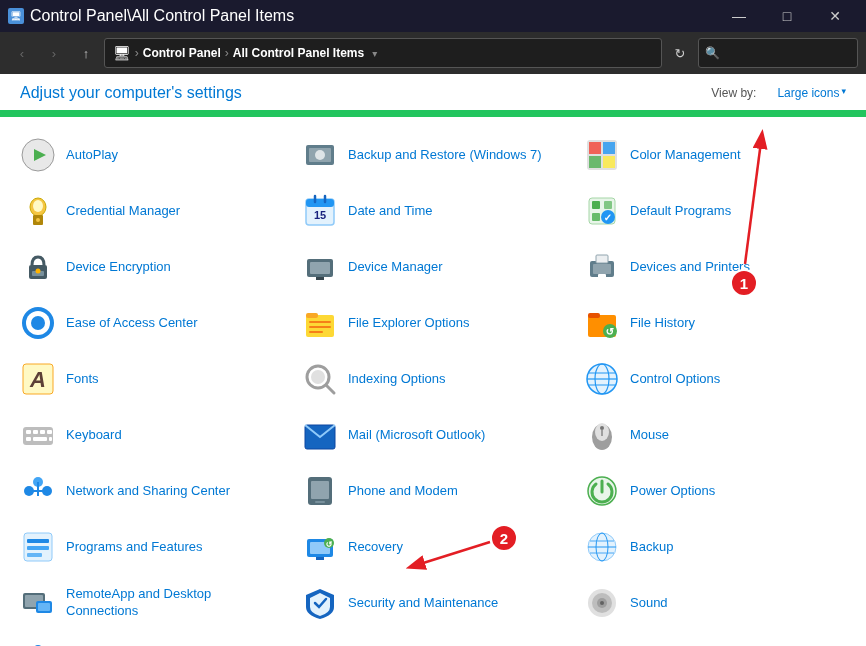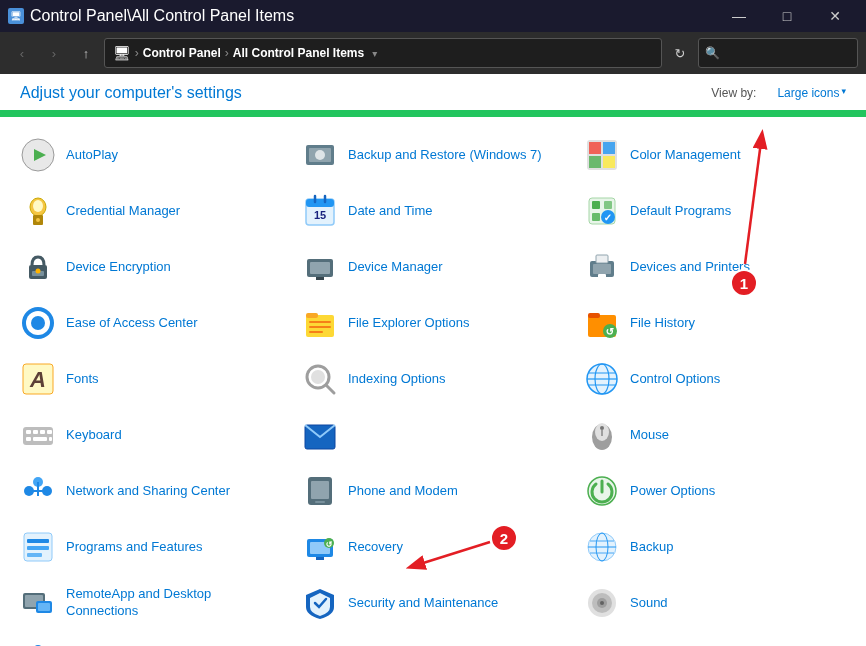--- a/index.html
+++ b/index.html
@@ -339,20 +339,21 @@
         <span class="item-label">Keyboard</span>
       </div>
       <div class="grid-item">
         <div class="item-icon">
           <svg width="36" height="36" viewBox="0 0 36 36">
             <rect x="3" y="8" width="30" height="24" rx="2" fill="#1565c0"></rect>
             <rect x="3" y="8" width="30" height="24" rx="2" fill="none" stroke="#0d47a1" stroke-width="1"></rect>
             <polyline points="3,8 18,20 33,8" fill="none" stroke="#90caf9" stroke-width="2"></polyline>
           </svg>
         </div>
+        <span class="item-label">Mail (Microsoft Outlook)</span>
       </div>
       <div class="grid-item">
         <div class="item-icon">
           <svg width="36" height="36" viewBox="0 0 36 36">
             <ellipse cx="18" cy="20" rx="10" ry="13" fill="#9e9e9e"></ellipse>
             <ellipse cx="18" cy="15" rx="7" ry="9" fill="#e0e0e0"></ellipse>
             <line x1="18" y1="13" x2="18" y2="19" stroke="#9e9e9e" stroke-width="2"></line>
             <circle cx="18" cy="11" r="2" fill="#757575"></circle>
           </svg>
         </div>

